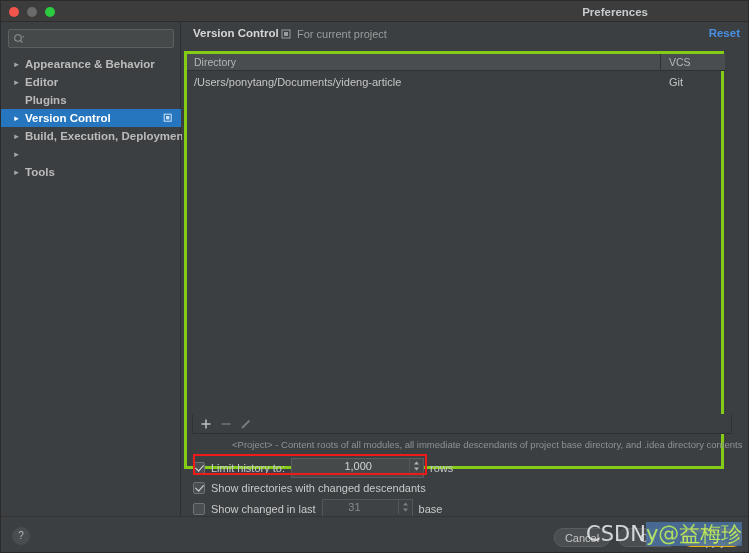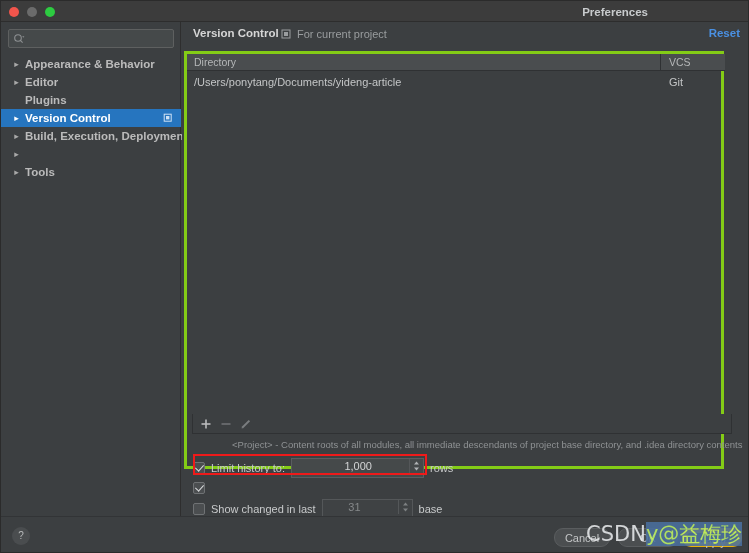--- a/index.html
+++ b/index.html
@@ -509,20 +509,21 @@
             <path d="M4.5 1.5 L7 4.5 L2 4.5 Z" fill="#b0b3b5"></path>
             <path d="M4.5 10.5 L2 7.5 L7 7.5 Z" fill="#b0b3b5"></path>
           </svg>
         </span>
       </span>
       <span class="opt-label">rows</span>
     </div>
 
     <div class="opt-row r2">
       <span class="cb checked"></span>
+      <span class="opt-label">Show directories with changed descendants</span>
     </div>
 
     <div class="opt-row r3">
       <span class="cb"></span>
       <span class="opt-label">Show changed in last</span>
       <span class="spin narrow">
         <span class="spin-val">31</span>
         <span class="spin-arrows">
           <svg viewBox="0 0 9 12" width="9" height="12">
             <path d="M4.5 1.5 L7 4.5 L2 4.5 Z" fill="#7d8082"></path>

